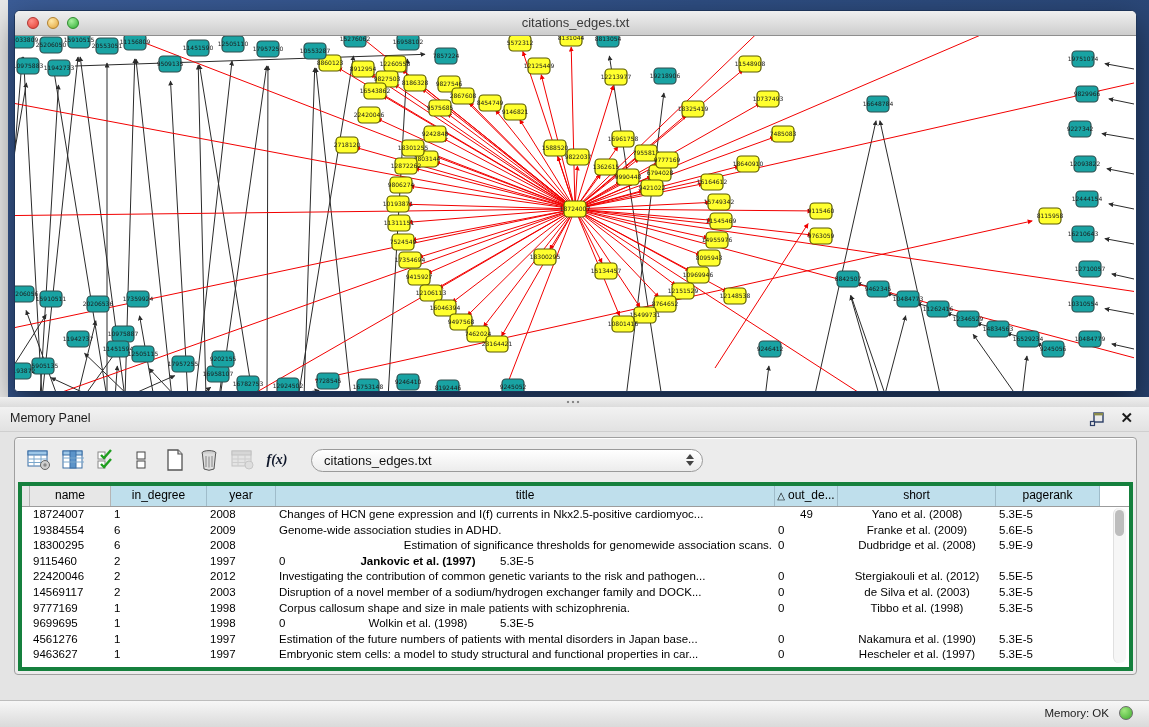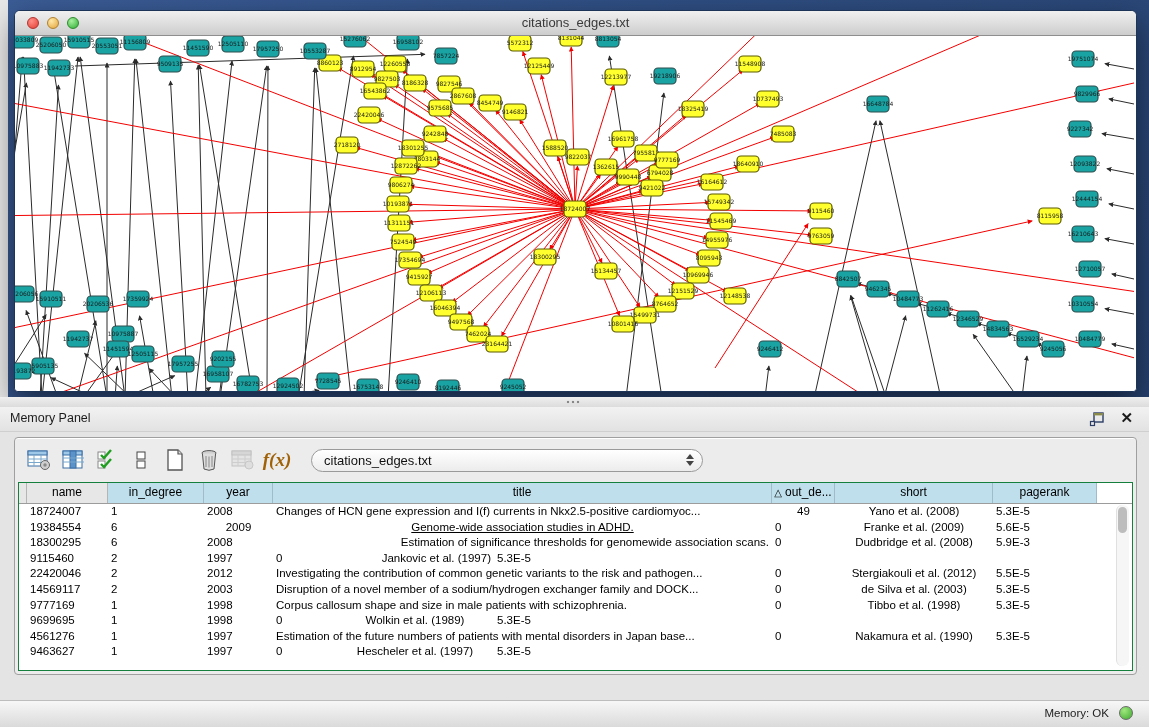--- a/index.html
+++ b/index.html
@@ -26,29 +26,29 @@
   
   .tablepanel{position:absolute;left:0;top:407px;width:1149px;height:293px;background:#e4e4e4;}
   .tp-header{position:relative;height:24px;background:linear-gradient(#f2f2f2,#e2e2e2);border-bottom:1px solid #cfcfcf;}
   .tp-title{position:absolute;left:10px;top:4px;font-size:12.5px;color:#1c1c1c;}
   .tp-float{position:absolute;right:44px;top:4px;width:16px;height:16px;cursor:pointer;}
   .tp-close{position:absolute;right:16px;top:2px;font-size:15px;font-weight:bold;color:#1a1a1a;cursor:pointer;}
 
   .card{position:absolute;left:14px;top:30px;width:1121px;height:236px;background:#ececec;border:1px solid #9f9f9f;border-radius:4px;box-shadow:inset 0 1px 0 #fff;}
   .toolbar{position:absolute;left:10px;top:5px;height:34px;display:flex;align-items:center;}
   .tb-btn{width:28px;height:28px;border:none;background:transparent;padding:2px;margin-right:6px;display:flex;align-items:center;justify-content:center;cursor:pointer;}
-  .fx{font-family:"Liberation Serif",serif;font-style:italic;font-weight:bold;font-size:19px;color:#a16207;}
+  .fx{font-family:"Liberation Serif",serif;font-style:italic;font-weight:bold;font-size:14px;color:#0f172a;}
   .combo{margin-left:14px;width:392px;height:23px;border:1px solid #9a9a9a;border-radius:12px;background:linear-gradient(#ffffff,#ececec);display:flex;align-items:center;padding:0 8px 0 12px;font-size:13px;color:#111;box-sizing:border-box;cursor:pointer;}
   .combo .val{flex:1;overflow:hidden;white-space:nowrap;}
   .stepper{display:flex;flex-direction:column;gap:2px;}
   .stepper i{width:0;height:0;border-left:4px solid transparent;border-right:4px solid transparent;display:block;}
   .stepper .up{border-bottom:5px solid #444;}
   .stepper .dn{border-top:5px solid #444;}
 
-  .tbl{position:absolute;left:3px;top:44px;right:3px;bottom:3px;background:#4d7c0f;border:1px solid #15803d;overflow:hidden;}
+  .tbl{position:absolute;left:3px;top:44px;right:3px;bottom:3px;background:#4d7c0f;border:4px solid #15803d;overflow:hidden;}
   .thead{display:flex;height:20px;border-bottom:1px solid #9c9c9c;background:#fff;}
   .hcell{box-sizing:border-box;font-size:12px;color:#000;text-align:center;line-height:19px;border-right:1px solid #9fbcca;background:#bfdfec;overflow:hidden;white-space:nowrap;cursor:pointer;}
   .hcell.gray{background:#e7e7e7;border-right:1px solid #b5b5b5;}
   .hcell .sort{font-size:10px;margin-right:3px;}
   .tbody{position:absolute;left:0;top:21px;right:0;bottom:0;background:#fff;}
   .trow{display:flex;height:15.6px;cursor:default;}
   .tcell{box-sizing:border-box;font-size:11.5px;color:#000;line-height:15.5px;padding:0 3px;overflow:hidden;white-space:nowrap;}
   .vscroll{position:absolute;right:3px;top:22px;bottom:4px;width:12px;background:#f6f6f6;border-left:1px solid #e0e0e0;border-radius:6px;}
   .vthumb{position:absolute;left:1px;top:2px;width:9px;height:26px;background:#bdbdbd;border-radius:5px;cursor:pointer;}
 
@@ -812,43 +812,43 @@
               <div class="tcell" style="width: 69px; text-align: left;">2008</div>
               <div class="tcell" style="width: 499px; text-align: left;">Changes of HCN gene expression and I(f) currents in Nkx2.5-positive cardiomyoc...</div>
               <div class="tcell" style="width: 63px; text-align: center;">49</div>
               <div class="tcell" style="width: 158px; text-align: center;">Yano et al. (2008)</div>
               <div class="tcell" style="width: 104px; text-align: left;">5.3E-5</div>
             </div>
             <div class="trow">
               <div class="tcell" style="width: 8px;"></div>
               <div class="tcell" style="width: 81px; text-align: left;">19384554</div>
               <div class="tcell" style="width: 96px; text-align: left;">6</div>
-              <div class="tcell" style="width: 69px; text-align: center;">2009</div>
-              <div class="tcell" style="width: 499px; text-align: center; text-decoration: underline;">Genome-wide association studies in ADHD.</div>
+              <div class="tcell" style="width: 69px; text-align: left;">2009</div>
+              <div class="tcell" style="width: 499px; text-align: left;">Genome-wide association studies in ADHD.</div>
               <div class="tcell" style="width: 63px; text-align: left;">0</div>
               <div class="tcell" style="width: 158px; text-align: center;">Franke et al. (2009)</div>
               <div class="tcell" style="width: 104px; text-align: left;">5.6E-5</div>
             </div>
             <div class="trow">
               <div class="tcell" style="width: 8px;"></div>
               <div class="tcell" style="width: 81px; text-align: left;">18300295</div>
               <div class="tcell" style="width: 96px; text-align: left;">6</div>
               <div class="tcell" style="width: 69px; text-align: left;">2008</div>
               <div class="tcell" style="width: 499px; text-align: right;">Estimation of significance thresholds for genomewide association scans.</div>
               <div class="tcell" style="width: 63px; text-align: left;">0</div>
               <div class="tcell" style="width: 158px; text-align: center;">Dudbridge et al. (2008)</div>
-              <div class="tcell" style="width: 104px; text-align: left;">5.9E-3</div>
+              <div class="tcell" style="width: 104px; text-align: left;">5.9E-9</div>
             </div>
             <div class="trow">
               <div class="tcell" style="width: 8px;"></div>
               <div class="tcell" style="width: 81px; text-align: left;">9115460</div>
               <div class="tcell" style="width: 96px; text-align: left;">2</div>
               <div class="tcell" style="width: 69px; text-align: left;">1997</div>
               <div class="tcell" style="width: 63px; text-align: left;">0</div>
-              <div class="tcell" style="width: 158px; text-align: right;">Jankovic et al. (1997)</div>
+              <div class="tcell" style="width: 158px; text-align: center; font-weight: bold;">Jankovic et al. (1997)</div>
               <div class="tcell" style="width: 104px; text-align: left;">5.3E-5</div>
             </div>
             <div class="trow">
               <div class="tcell" style="width: 8px;"></div>
               <div class="tcell" style="width: 81px; text-align: left;">22420046</div>
               <div class="tcell" style="width: 96px; text-align: left;">2</div>
               <div class="tcell" style="width: 69px; text-align: left;">2012</div>
               <div class="tcell" style="width: 499px; text-align: left;">Investigating the contribution of common genetic variants to the risk and pathogen...</div>
               <div class="tcell" style="width: 63px; text-align: left;">0</div>
               <div class="tcell" style="width: 158px; text-align: center;">Stergiakouli et al. (2012)</div>
@@ -873,38 +873,39 @@
               <div class="tcell" style="width: 63px; text-align: left;">0</div>
               <div class="tcell" style="width: 158px; text-align: center;">Tibbo et al. (1998)</div>
               <div class="tcell" style="width: 104px; text-align: left;">5.3E-5</div>
             </div>
             <div class="trow">
               <div class="tcell" style="width: 8px;"></div>
               <div class="tcell" style="width: 81px; text-align: left;">9699695</div>
               <div class="tcell" style="width: 96px; text-align: left;">1</div>
               <div class="tcell" style="width: 69px; text-align: left;">1998</div>
               <div class="tcell" style="width: 63px; text-align: left;">0</div>
-              <div class="tcell" style="width: 158px; text-align: center;">Wolkin et al. (1989)</div>
+              <div class="tcell" style="width: 158px; text-align: center;">Wolkin et al. (1998)</div>
               <div class="tcell" style="width: 104px; text-align: left;">5.3E-5</div>
             </div>
             <div class="trow">
               <div class="tcell" style="width: 8px;"></div>
               <div class="tcell" style="width: 81px; text-align: left;">4561276</div>
               <div class="tcell" style="width: 96px; text-align: left;">1</div>
               <div class="tcell" style="width: 69px; text-align: left;">1997</div>
               <div class="tcell" style="width: 499px; text-align: left;">Estimation of the future numbers of patients with mental disorders in Japan base...</div>
               <div class="tcell" style="width: 63px; text-align: left;">0</div>
               <div class="tcell" style="width: 158px; text-align: center;">Nakamura et al. (1990)</div>
               <div class="tcell" style="width: 104px; text-align: left;">5.3E-5</div>
             </div>
             <div class="trow">
               <div class="tcell" style="width: 8px;"></div>
               <div class="tcell" style="width: 81px; text-align: left;">9463627</div>
               <div class="tcell" style="width: 96px; text-align: left;">1</div>
               <div class="tcell" style="width: 69px; text-align: left;">1997</div>
+              <div class="tcell" style="width: 499px; text-align: left;">Embryonic stem cells: a model to study structural and functional properties in car...</div>
               <div class="tcell" style="width: 63px; text-align: left;">0</div>
               <div class="tcell" style="width: 158px; text-align: center;">Hescheler et al. (1997)</div>
               <div class="tcell" style="width: 104px; text-align: left;">5.3E-5</div>
             </div>
           </div>
         <div class="vscroll">
             <div class="vthumb"></div>
           </div>
       </div>
 

